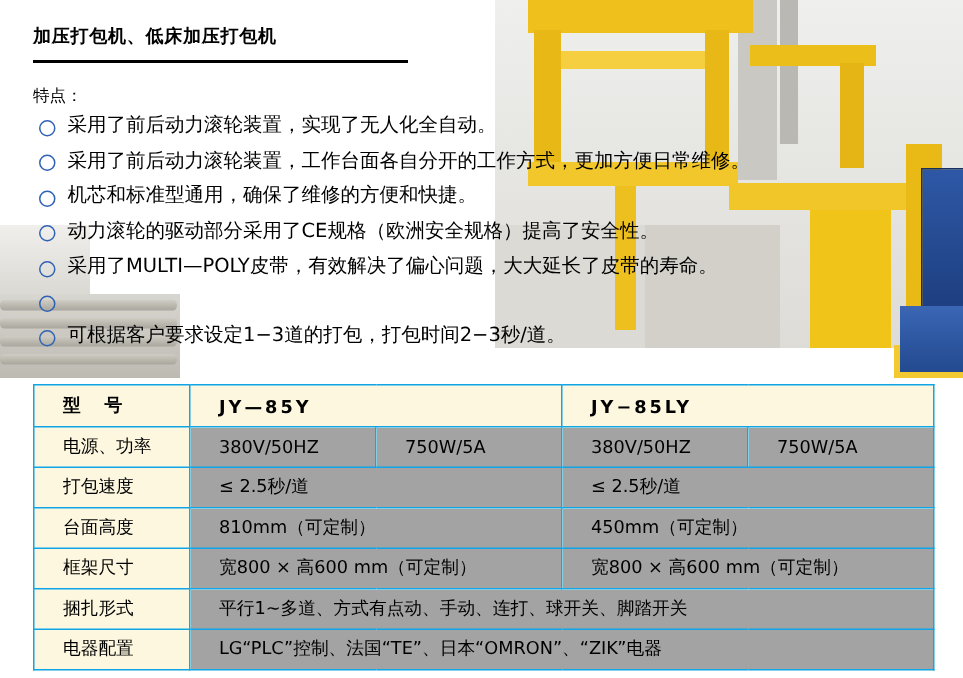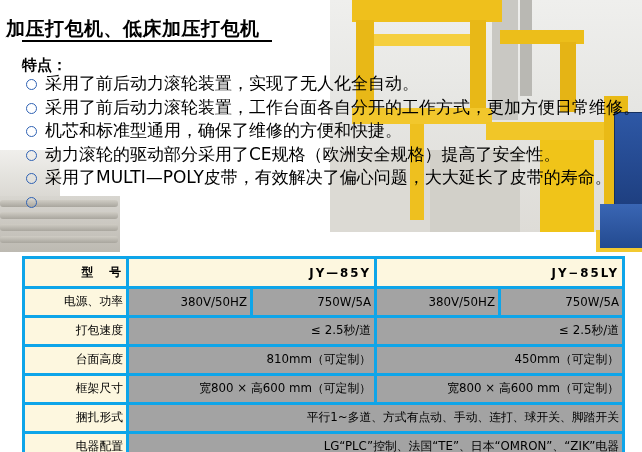--- a/index.html
+++ b/index.html
@@ -83,57 +83,57 @@
 
   
   #content {
     position: absolute;
     inset: 0;
     z-index: 2;
   }
 
   .title {
     position: absolute;
-    left: 6px;
+    left: 22px;
     top: 16px;
-    font-size: 19px;
+    font-size: 12px;
     font-weight: bold;
     color: #000;
     letter-spacing: 0.5px;
     white-space: nowrap;
   }
   .title-underline {
     position: absolute;
     left: 22px;
     top: 40px;
     width: 250px;
     height: 2px;
     background: #000;
   }
 
   .feature-label {
     position: absolute;
     left: 22px;
     top: 56px;
-    font-size: 15px;
+    font-size: 11px;
     color: #000;
-    font-weight: bold;
+    font-weight: normal;
   }
 
   .feature-list {
     position: absolute;
     left: 26px;
     top: 76px;
     width: 500px;
   }
   .feature-item {
     display: flex;
-    align-items: flex-start;
+    align-items: center;
     margin-bottom: 8.5px;
-    font-size: 17px;
+    font-size: 13px;
     color: #000;
     line-height: 15px;
     white-space: nowrap;
   }
   .bullet {
     width: 9px;
     height: 9px;
     border: 1.5px solid #2f62b4;
     border-radius: 50%;
     margin-right: 8px;
@@ -148,25 +148,25 @@
     left: 22px;
     top: 256px;
     width: 600px;
     border-collapse: collapse;
     table-layout: fixed;
     background: #fdf7df;
     border: 1.5px solid #8a7a2a;
     font-size: 11.8px;
   }
   .spec-table td {
-    border: 3px solid #0ea5e9;
+    border: 1px solid #0ea5e9;
     height: 24px;
-    text-align: right;
+    text-align: left;
     vertical-align: middle;
-    padding: 1px 3px;
+    padding: 1px 19px;
     color: #000;
     white-space: nowrap;
     overflow: hidden;
   }
   .spec-table tr.header td {
     font-weight: bold;
     letter-spacing: 2px;
     height: 25px;
   }
   .col-label {
@@ -230,20 +230,24 @@
       <span class="bullet"></span>
       <span>动力滚轮的驱动部分采用了CE规格（欧洲安全规格）提高了安全性。</span>
     </div>
     <div class="feature-item">
       <span class="bullet"></span>
       <span>采用了MULTI—POLY皮带，有效解决了偏心问题，大大延长了皮带的寿命。</span>
     </div>
     <div class="feature-item">
       <span class="bullet"></span>
     </div>
+    <div class="feature-item">
+      <span class="bullet"></span>
+      <span>可根据客户要求设定1−3道的打包，打包时间2−3秒/道。</span>
+    </div>
   </div>
 
   <table class="spec-table">
     <colgroup>
       <col style="width:104px">
       <col style="width:124px">
       <col style="width:124px">
       <col style="width:124px">
       <col style="width:124px">
     </colgroup>

